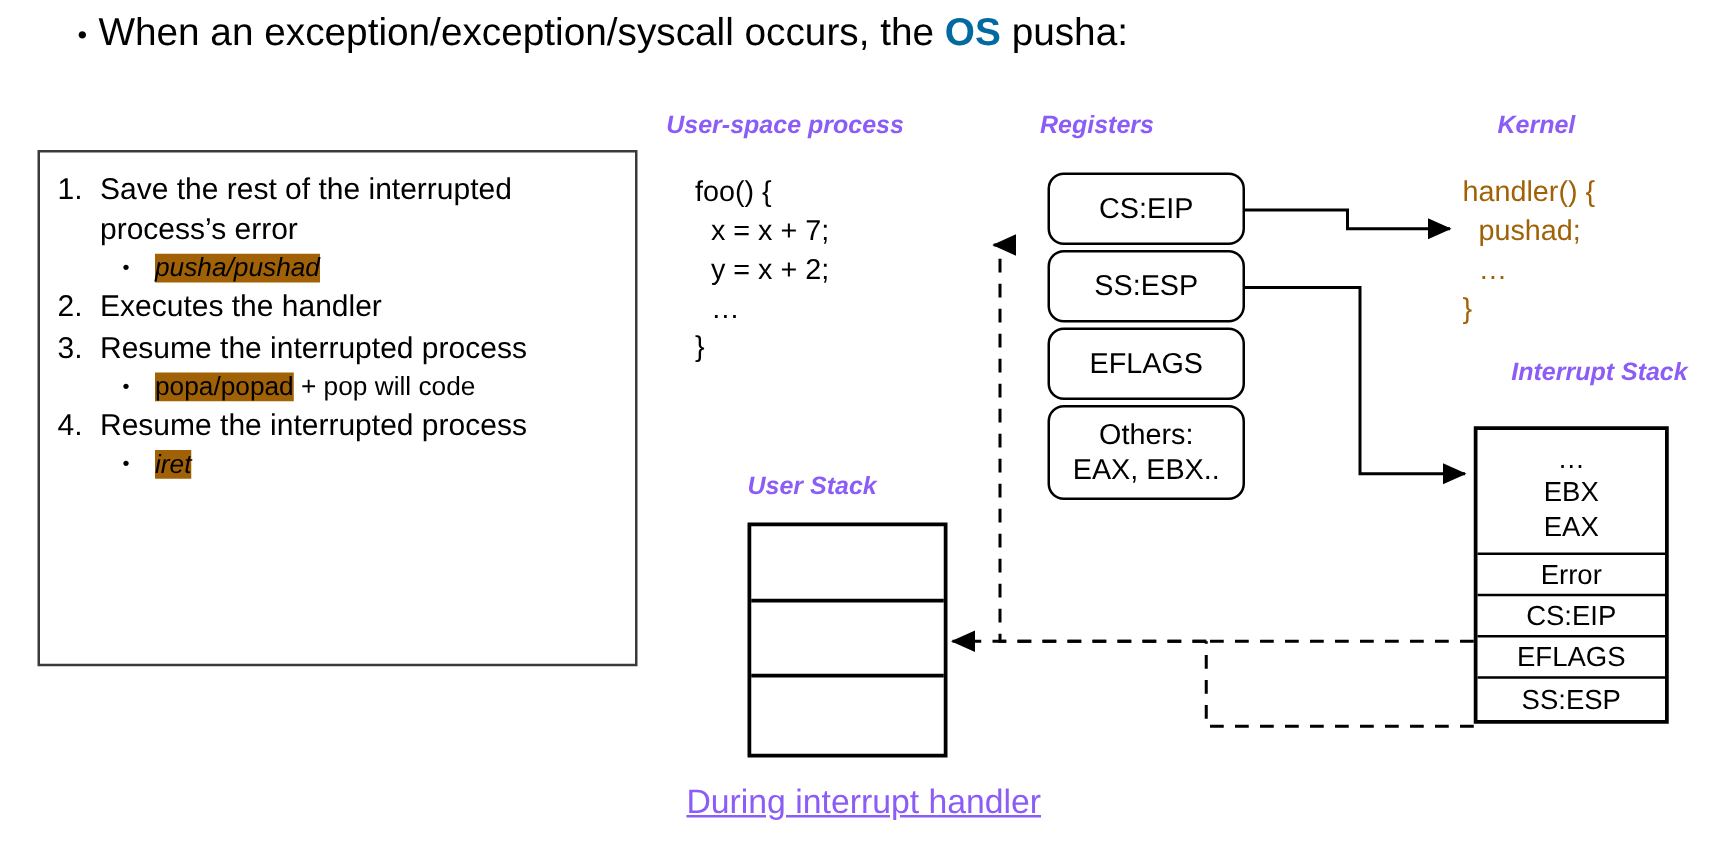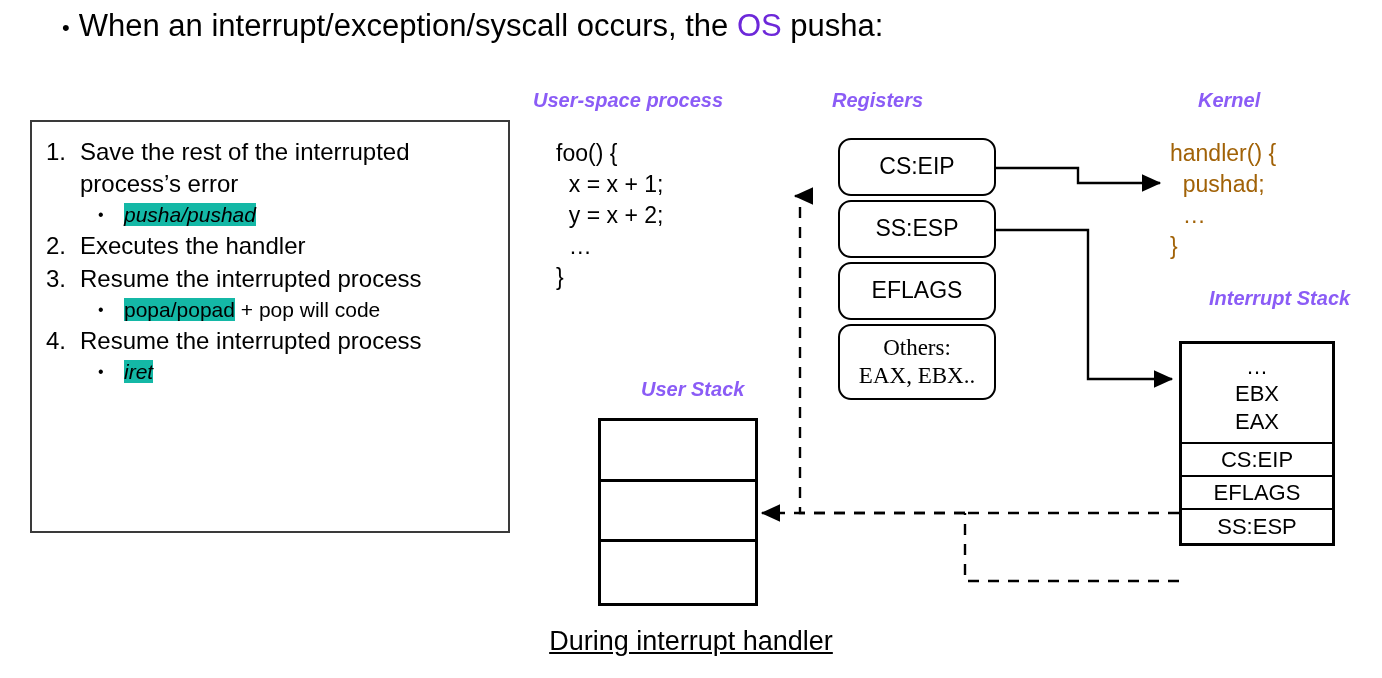--- a/index.html
+++ b/index.html
@@ -6,35 +6,35 @@
   body{
     width:1382px;height:678px;position:relative;background:#ffffff;
     font-family:"Liberation Sans","DejaVu Sans",sans-serif;
     overflow:hidden;
   }
   .abs{position:absolute;}
 
   
   #header{left:62px;top:8px;width:1300px;font-size:31px;color:#000;white-space:nowrap;}
   #header .bullet{font-size:22px;vertical-align:middle;margin-right:9px;}
-  #header .os{color:#6d28d9;font-weight:normal;}
+  #header .os{color:#0369a1;font-weight:bold;}
 
   
   #steps-box{
     left:30px;top:120px;width:480px;height:413px;
     border:2px solid #3a3a3a;box-sizing:border-box;background:#fff;
   }
   #steps-list{position:absolute;left:14px;top:14px;width:452px;}
   .step{display:flex;font-size:24px;line-height:1.33;color:#000;margin-bottom:1px;}
   .step .num{width:34px;flex:0 0 34px;text-align:left;}
   .step .txt{flex:1;}
   .sub{display:flex;font-size:21px;line-height:1.3;color:#000;padding-left:52px;margin:1px 0 2px 0;}
   .sub .dot{width:26px;flex:0 0 26px;font-size:16px;line-height:1.7;}
   .sub .txt{flex:1;}
-  .code-hl{background:#14b8a6;font-style:italic;}
+  .code-hl{background:#a16207;font-style:italic;}
   .code-hl.up{font-style:normal;}
 
   
   .blue-head{
     color:#8b5cf6;font-weight:bold;font-style:italic;font-size:20px;
     white-space:nowrap;
   }
 
   
   #user-code{left:556px;top:138px;font-size:23px;line-height:1.35;color:#000;white-space:pre;}
@@ -67,32 +67,32 @@
     font-size:22px;color:#000;text-align:center;line-height:1.25;
     display:flex;flex-direction:column;align-items:center;justify-content:center;
   }
   #int-stack-box .cell:last-child{border-bottom:none;}
   #int-stack-box .cell.tall{height:100px;padding-top:2px;}
   #int-stack-box .cell.row{height:33px;}
 
   
   #caption{
     left:0;top:626px;width:1382px;text-align:center;
-    color:#000000;font-size:27px;
+    color:#8b5cf6;font-size:27px;
   }
   #caption span{text-decoration:underline;}
 
   
   #wires{left:0;top:0;width:1382px;height:678px;pointer-events:none;}
 </style>
 </head>
 <body>
 
 <div class="abs" id="header">
-  <span class="bullet">•</span><span>When an interrupt/exception/syscall occurs, the </span><span class="os">OS</span><span> pusha:</span>
+  <span class="bullet">•</span><span>When an exception/exception/syscall occurs, the </span><span class="os">OS</span><span> pusha:</span>
 </div>
 
 <div class="abs" id="steps-box">
   <div id="steps-list">
       <div class="step">
         <div class="num">1.</div>
         <div class="txt">Save the rest of the interrupted process’s error</div>
       </div>
       <div class="sub">
         <div class="dot">•</div>
@@ -116,62 +116,65 @@
       </div>
       <div class="sub">
         <div class="dot">•</div>
         <div class="txt"><span class="code-hl">iret</span><span></span></div>
       </div>
     </div>
 </div>
 
 <div class="abs blue-head" style="left:533px;top:89px;">User-space process</div>
 <div class="abs" id="user-code">foo() {
-  x = x + 1;
+  x = x + 7;
   y = x + 2;
   …
 }</div>
 
 <div class="abs blue-head" style="left:832px;top:89px;">Registers</div>
 <div id="registers-group">
     <div class="abs reg-box" style="top: 138px; height: 58px;">
       <div style="white-space: pre;">CS:EIP</div>
     </div>
     <div class="abs reg-box" style="top: 200px; height: 58px;">
       <div style="white-space: pre;">SS:ESP</div>
     </div>
     <div class="abs reg-box" style="top: 262px; height: 58px;">
       <div style="white-space: pre;">EFLAGS</div>
     </div>
-    <div class="abs reg-box" style="top: 324px; height: 76px; font-family: Liberation Serif, serif;">
+    <div class="abs reg-box" style="top: 324px; height: 76px;">
       <div style="white-space: pre;">Others:
 EAX, EBX..</div>
     </div>
   </div>
 
 <div class="abs blue-head" style="left:1198px;top:89px;text-align:center;">Kernel</div>
 <div class="abs" id="kernel-code">handler() {
   pushad;
   …
 }</div>
 
 <div class="abs blue-head" style="left:1164px;top:287px;margin-left:45px;">Interrupt Stack</div>
 
-<div class="abs blue-head" style="left:641px;top:378px;">User Stack</div>
+<div class="abs blue-head" style="left:598px;top:378px;">User Stack</div>
 <div class="abs" id="user-stack-box">
     <div class="cell"></div>
     <div class="cell"></div>
     <div class="cell"></div>
   </div>
 
 <div class="abs" id="int-stack-box">
     <div class="cell tall">
       <div>…</div>
       <div>EBX</div>
       <div>EAX</div>
+    </div>
+    <div class="cell row">
+      <div>Error</div>
     </div>
     <div class="cell row">
       <div>CS:EIP</div>
     </div>
     <div class="cell row">
       <div>EFLAGS</div>
     </div>
     <div class="cell row">
       <div>SS:ESP</div>
     </div>

